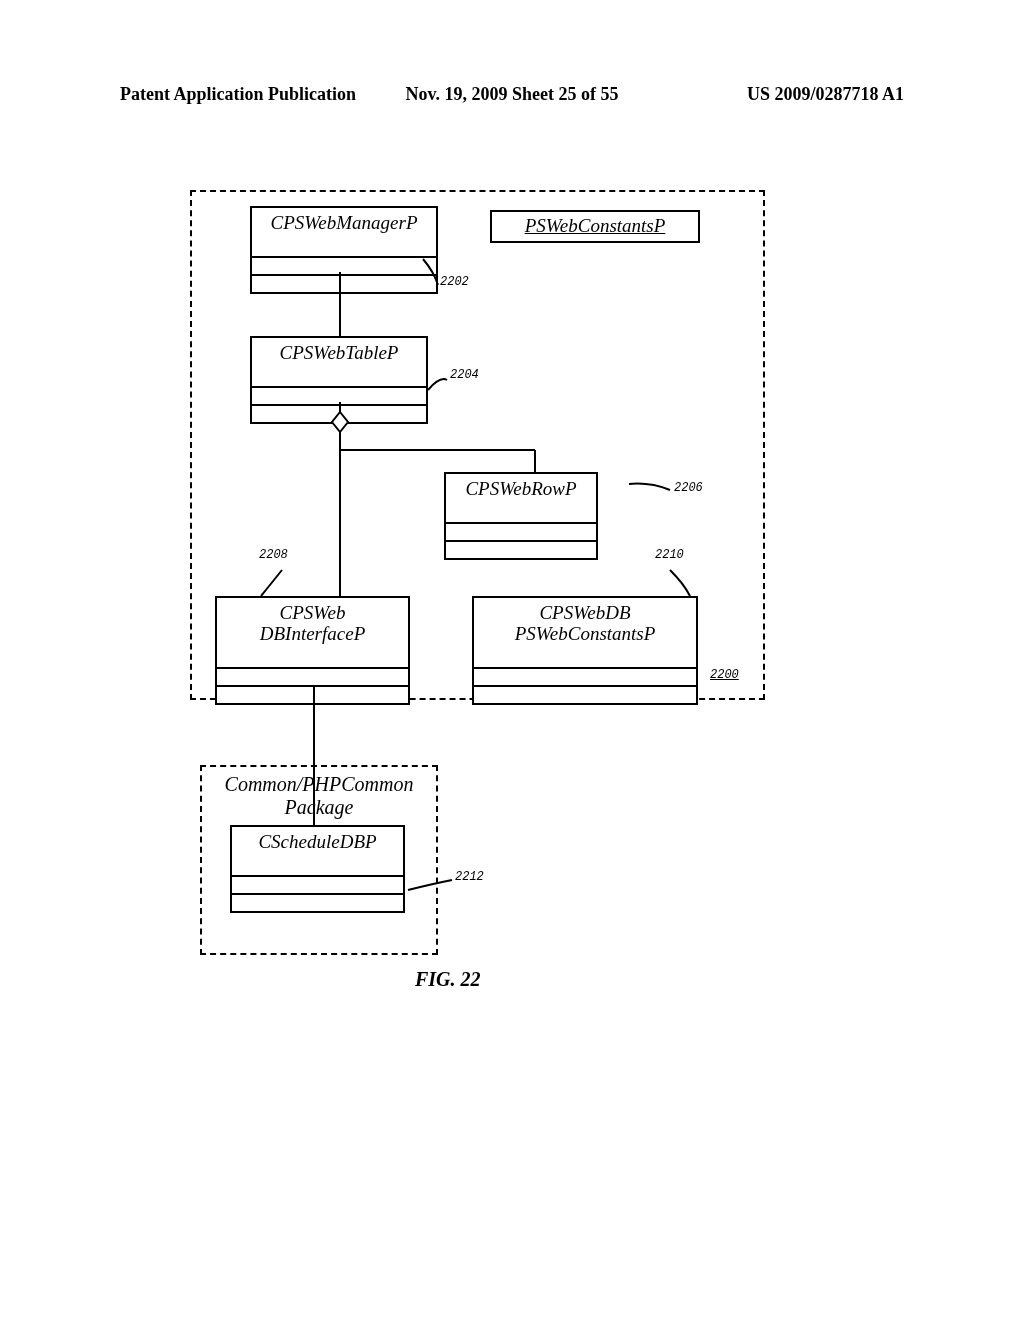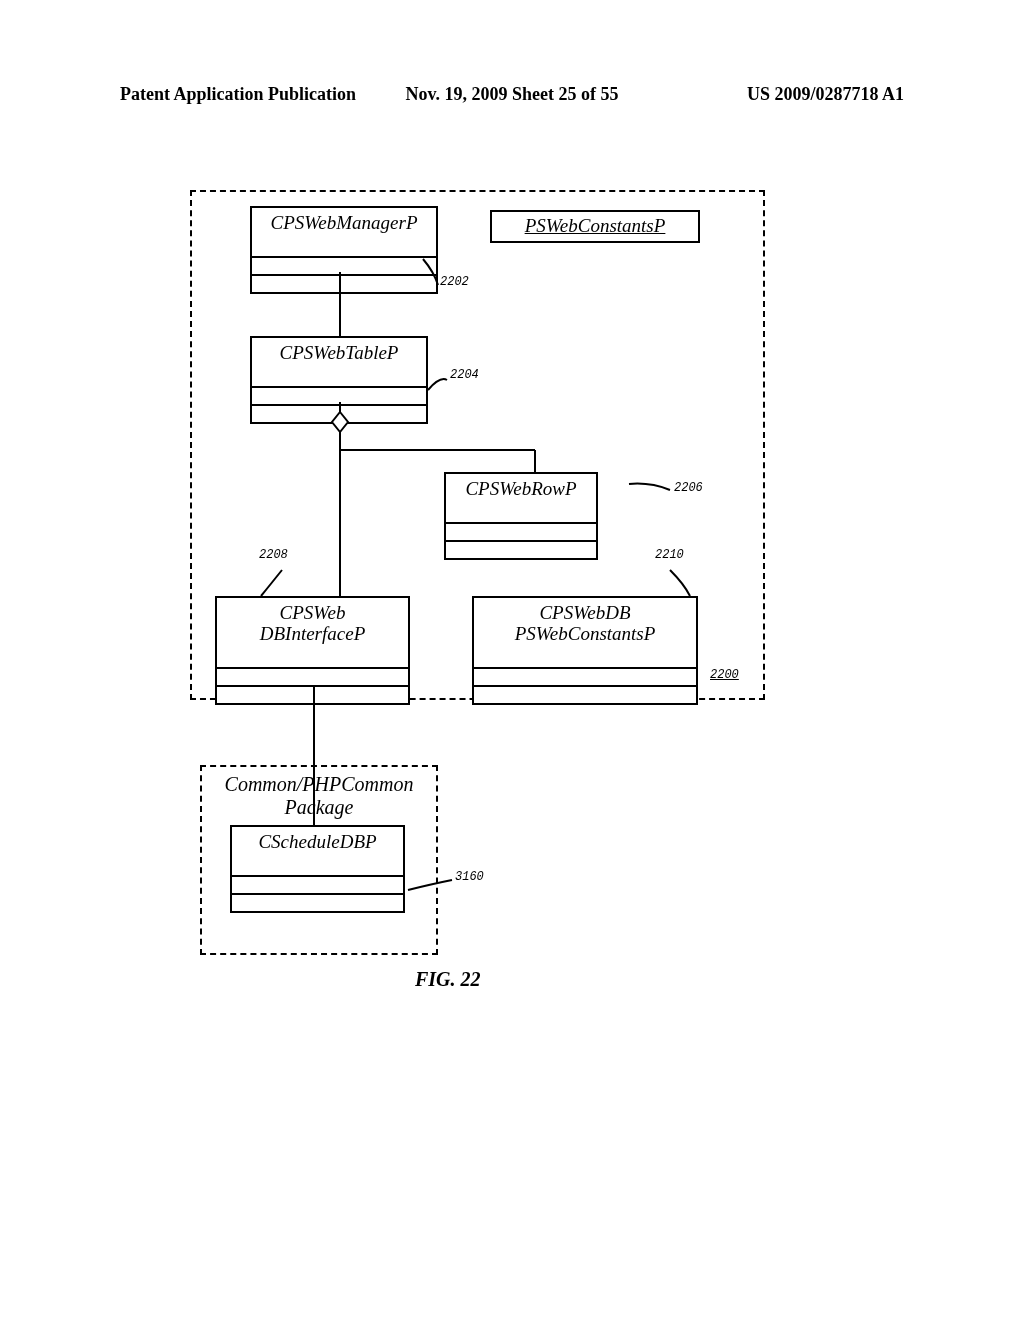--- a/index.html
+++ b/index.html
@@ -153,21 +153,21 @@
       <div class="sect"></div>
         <div class="sect"></div>
     </div>
     <span class="ref" style="left:465px; top:358px;">2210</span>
 
     <div class="umlbox" style="left:40px; top:635px; width:175px;">
       <div class="title">CScheduleDBP</div>
       <div class="sect"></div>
         <div class="sect"></div>
     </div>
-    <span class="ref" style="left:265px; top:680px;">3160</span>
+    <span class="ref" style="left:265px; top:680px;">2212</span>
 
     <svg width="575" height="800">
 
       <line x1="150" y1="82" x2="150" y2="146" stroke="#000" stroke-width="2"></line>
       <line x1="150" y1="212" x2="150" y2="222" stroke="#000" stroke-width="2"></line>
 
       <polygon points="150,222 158,232 150,242 142,232" fill="#fff" stroke="#000" stroke-width="2"></polygon>
 
       <line x1="150" y1="242" x2="150" y2="260" stroke="#000" stroke-width="2"></line>
       <line x1="150" y1="260" x2="345" y2="260" stroke="#000" stroke-width="2"></line>

